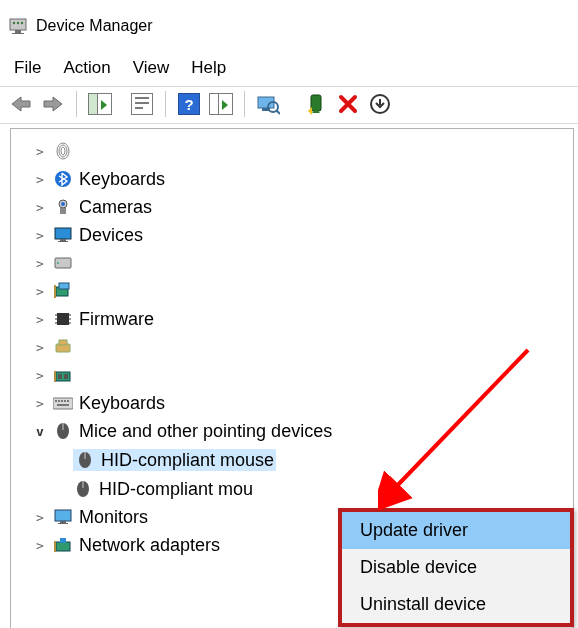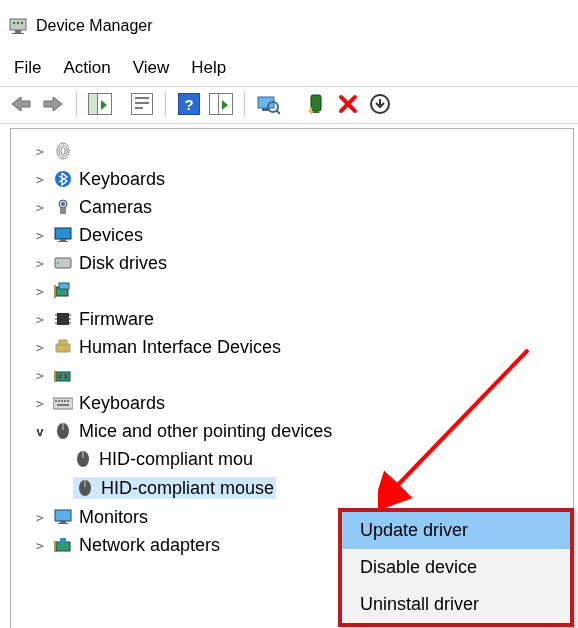--- a/index.html
+++ b/index.html
@@ -243,21 +243,20 @@
     </div>
 
     <div class="node">
       <span class="exp">&gt;</span>
       <span class="nicon">
         <svg width="18" height="14" viewBox="0 0 18 14">
             <rect x="1" y="2" width="16" height="10" rx="1" fill="#c8c8c8" stroke="#666"></rect>
             <circle cx="4" cy="7" r="1" fill="#3a8"></circle>
           </svg>
       </span>
-      <span>Disk drives</span>
     </div>
 
     <div class="node">
       <span class="exp">&gt;</span>
       <span class="nicon">
         <svg width="18" height="18" viewBox="0 0 18 18">
             <rect x="2" y="5" width="12" height="9" fill="#2e9a6e" stroke="#145"></rect>
             <rect x="0" y="3" width="2" height="13" fill="#b89040"></rect>
             <rect x="5" y="1" width="10" height="6" fill="#5ab0e8" stroke="#257"></rect>
           </svg>
@@ -283,21 +282,20 @@
     </div>
 
     <div class="node">
       <span class="exp">&gt;</span>
       <span class="nicon">
         <svg width="18" height="18" viewBox="0 0 18 18">
             <rect x="2" y="6" width="14" height="8" rx="1" fill="#d9b060" stroke="#8a6"></rect>
             <rect x="5" y="2" width="8" height="5" fill="#d9b060" stroke="#8a6"></rect>
           </svg>
       </span>
-      <span>Human Interface Devices</span>
     </div>
 
     <div class="node">
       <span class="exp">&gt;</span>
       <span class="nicon">
         <svg width="18" height="18" viewBox="0 0 18 18">
             <rect x="2" y="6" width="14" height="9" fill="#2e9a6e" stroke="#145"></rect>
             <rect x="0" y="5" width="2" height="11" fill="#b89040"></rect>
             <rect x="4" y="8" width="4" height="5" fill="#555"></rect>
             <rect x="10" y="8" width="4" height="5" fill="#555"></rect>
@@ -328,40 +326,40 @@
       <span class="nicon">
         <svg width="14" height="18" viewBox="0 0 14 18">
             <ellipse cx="7" cy="9" rx="6" ry="8" fill="#555"></ellipse>
             <line x1="7" y1="1" x2="7" y2="8" stroke="#ccc"></line>
           </svg>
       </span>
       <span>Mice and other pointing devices</span>
     </div>
 
     <div class="children">
-      <div class="node">
-        <span class="nicon">
-          <svg width="14" height="18" viewBox="0 0 14 18">
-              <ellipse cx="7" cy="9" rx="6" ry="8" fill="#555"></ellipse>
-              <line x1="7" y1="1" x2="7" y2="8" stroke="#ccc"></line>
-            </svg>
-        </span>
-        <span>HID-compliant mou</span>
-      </div>
       <div class="node">
         <span class="sel-wrap sel">
           <span class="nicon">
             <svg width="14" height="18" viewBox="0 0 14 18">
                 <ellipse cx="7" cy="9" rx="6" ry="8" fill="#555"></ellipse>
                 <line x1="7" y1="1" x2="7" y2="8" stroke="#ccc"></line>
               </svg>
           </span>
           <span>HID-compliant mouse</span>
         </span>
       </div>
+      <div class="node">
+        <span class="nicon">
+          <svg width="14" height="18" viewBox="0 0 14 18">
+              <ellipse cx="7" cy="9" rx="6" ry="8" fill="#555"></ellipse>
+              <line x1="7" y1="1" x2="7" y2="8" stroke="#ccc"></line>
+            </svg>
+        </span>
+        <span>HID-compliant mou</span>
+      </div>
     </div>
 
     <div class="node">
       <span class="exp">&gt;</span>
       <span class="nicon">
         <svg width="18" height="18" viewBox="0 0 18 18">
             <rect x="1" y="2" width="16" height="11" fill="#58b0e8" stroke="#246"></rect>
             <rect x="6" y="13" width="6" height="2" fill="#666"></rect>
             <rect x="4" y="15" width="10" height="1" fill="#666"></rect>
           </svg>
@@ -380,21 +378,21 @@
       </span>
       <span>Network adapters</span>
     </div>
 
   </div>
 </div>
 
 <div class="ctxmenu">
   <div class="ctxitem hover">Update driver</div>
   <div class="ctxitem">Disable device</div>
-  <div class="ctxitem">Uninstall driver</div>
+  <div class="ctxitem">Uninstall device</div>
 </div>
 
 <svg class="arrow" width="160" height="170">
   <defs>
     <marker id="ah" markerWidth="12" markerHeight="12" refX="2" refY="5" orient="auto">
       <path d="M0 0 L10 5 L0 10 Z" fill="#ff0000"></path>
     </marker>
   </defs>
   <line x1="150" y1="10" x2="15" y2="150" stroke="#ff0000" stroke-width="4" marker-end="url(#ah)"></line>
 </svg>

